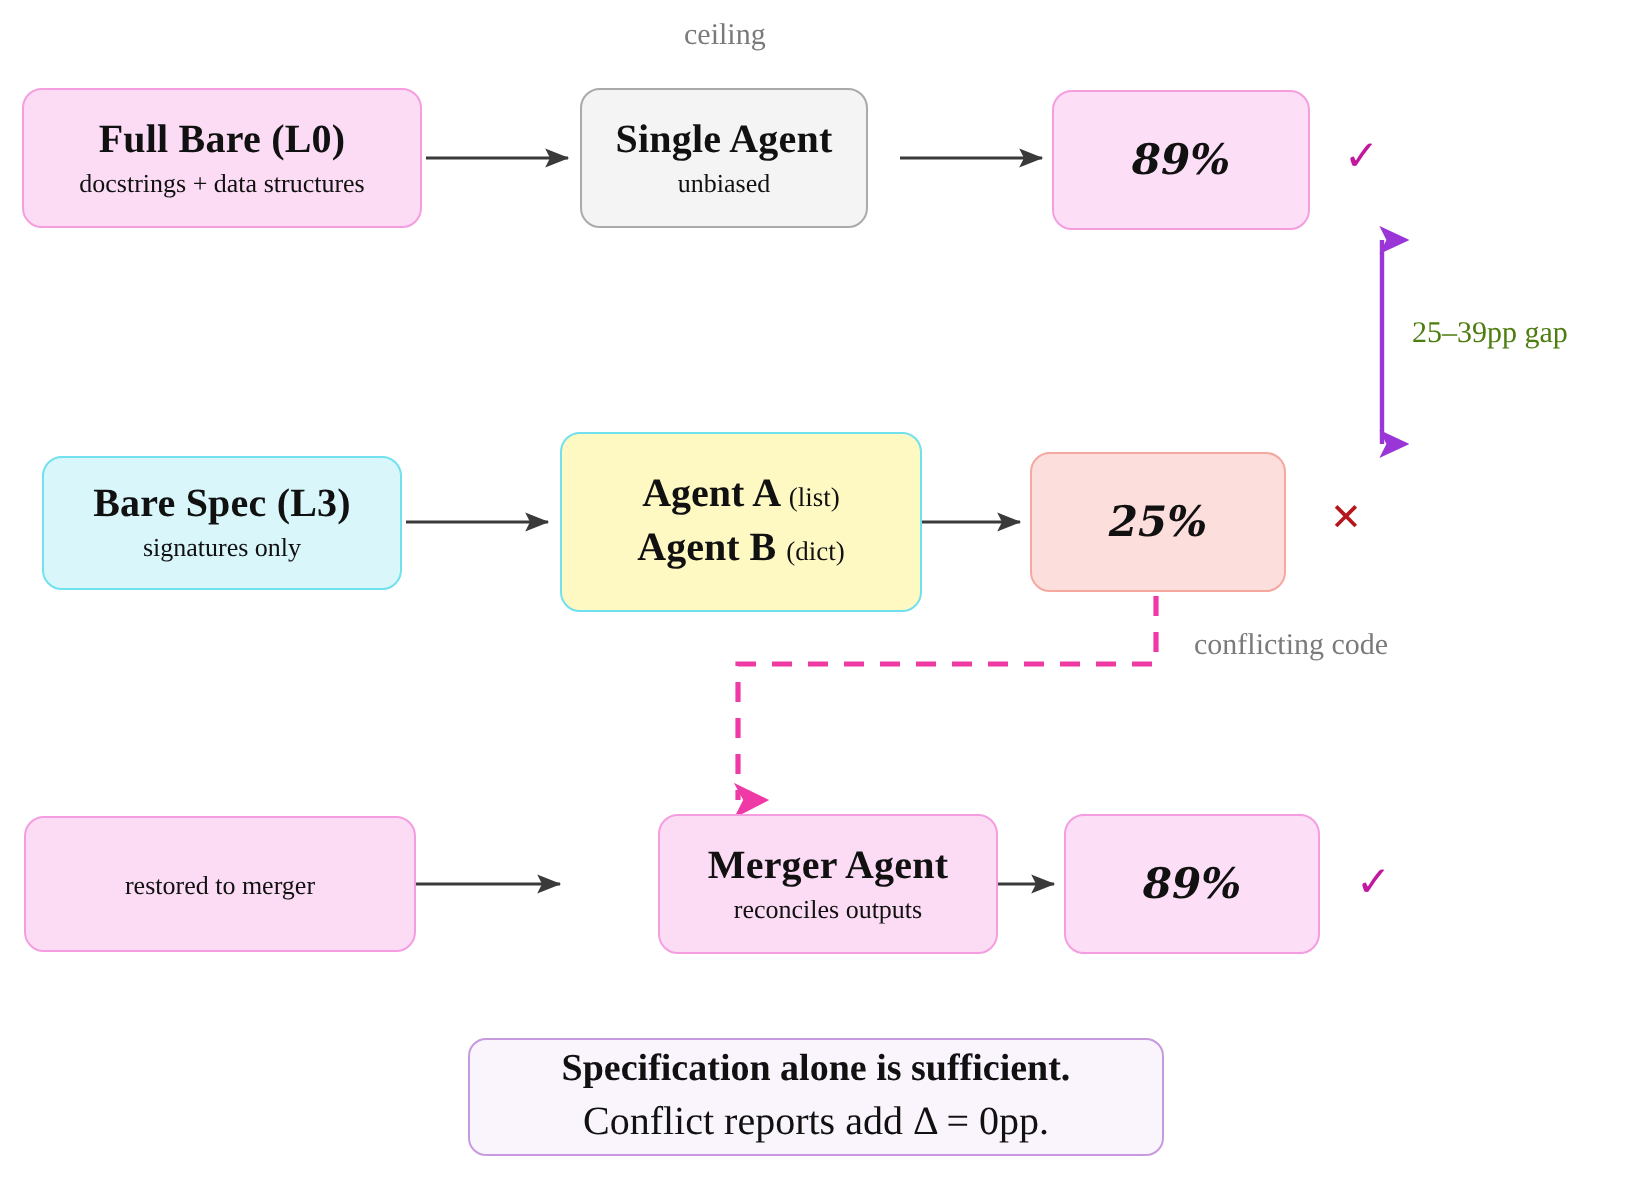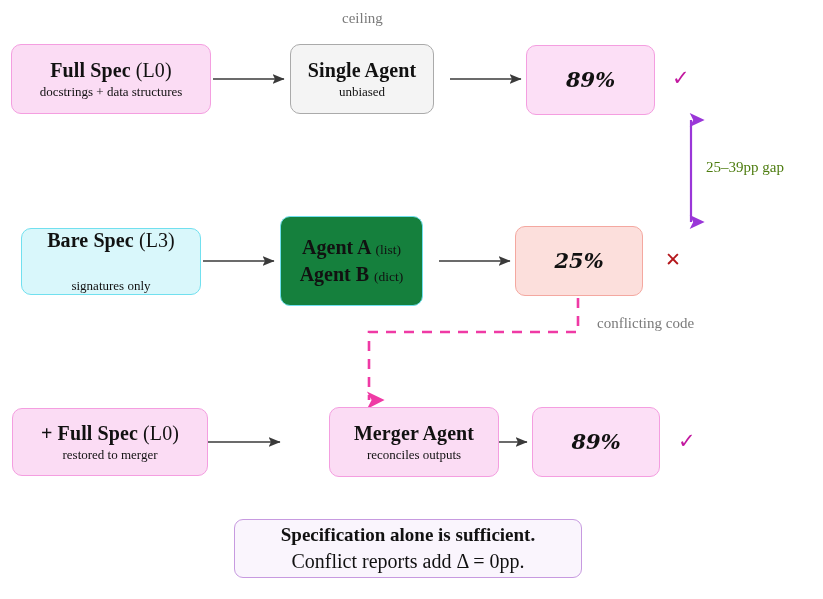--- a/index.html
+++ b/index.html
@@ -37,21 +37,21 @@
     text-align: center;
     line-height: 1.15;
   }
   .node .title {
     font-weight: bold;
     font-size: 20px;
     letter-spacing: 0.1px;
     white-space: nowrap;
   }
   .node .title .reg {
-    font-weight: normal;
+    font-weight: bold;
     margin-top: 12px;
   }
   .node .sub {
     font-size: 13px;
     font-weight: normal;
     margin-top: 3px;
     white-space: nowrap;
   }
   .node .metric {
     font-weight: bold;
@@ -145,21 +145,21 @@
 
   <div class="free-label" style="left:342px; top:10px;">ceiling</div>
 
   <div class="free-label" style="left:597px; top:315px;">conflicting code</div>
 
   <div class="gap-label" style="left:706px; top:159px;">25–39pp gap</div>
 
   <div class="node" style="left:11px; top:44px; width:200px; height:70px;
               background:#fbdcf4; border:1.6px solid #f49ee0;">
     <div class="title">
-      <span>Full Spec</span>
+      <span>Full Bare</span>
       <span class="reg">(L0)</span>
     </div>
     <div class="sub">docstrings + data structures</div>
   </div>
 
   <div class="node" style="left:290px; top:44px; width:144px; height:70px;
               background:#f4f4f4; border:1.6px solid #aaaaaa;">
     <div class="title">
       <span>Single Agent</span>
     </div>
@@ -167,53 +167,49 @@
   </div>
 
   <div class="node" style="left:526px; top:45px; width:129px; height:70px;
               background:#fcdff6; border:1.6px solid #f49ee0;">
     <div class="metric">89%</div>
   </div>
 
   <div class="mark ok" style="left:672px; top:68px;">✓</div>
 
   <div class="node" style="left:21px; top:228px; width:180px; height:67px;
-              background:#d9f7fb; border:1.6px solid #71e0ef;justify-content:space-between;">
+              background:#d9f7fb; border:1.6px solid #71e0ef;">
     <div class="title">
       <span>Bare Spec</span>
       <span class="reg">(L3)</span>
     </div>
     <div class="sub">signatures only</div>
   </div>
 
-  <div class="node" style="left:280px; top:216px; width:143px; height:90px;
-              background:#15803d; border:1.6px solid #71e0ef;">
+  <div class="node" style="left:280px; top:216px; width:181px; height:90px;
+              background:#fef9c3; border:1.6px solid #71e0ef;">
     <div class="agent-line">
       <span>Agent A</span>
       <span class="paren">(list)</span>
     </div>
     <div class="agent-line">
       <span>Agent B</span>
       <span class="paren">(dict)</span>
     </div>
   </div>
 
   <div class="node" style="left:515px; top:226px; width:128px; height:70px;
               background:#fcdfdc; border:1.6px solid #f4a8a0;">
     <div class="metric">25%</div>
   </div>
 
   <div class="mark bad" style="left:665px; top:250px;">✕</div>
 
   <div class="node" style="left:12px; top:408px; width:196px; height:68px;
               background:#fbdcf4; border:1.6px solid #f49ee0;">
-    <div class="title">
-      <span>+ Full Spec</span>
-      <span class="reg">(L0)</span>
-    </div>
     <div class="sub">restored to merger</div>
   </div>
 
   <div class="node" style="left:285px; top:407px; width:170px; height:70px;
               background:#fbdcf4; border:1.6px solid #f49ee0;margin-left:44px;">
     <div class="title">
       <span>Merger Agent</span>
     </div>
     <div class="sub">reconciles outputs</div>
   </div>

